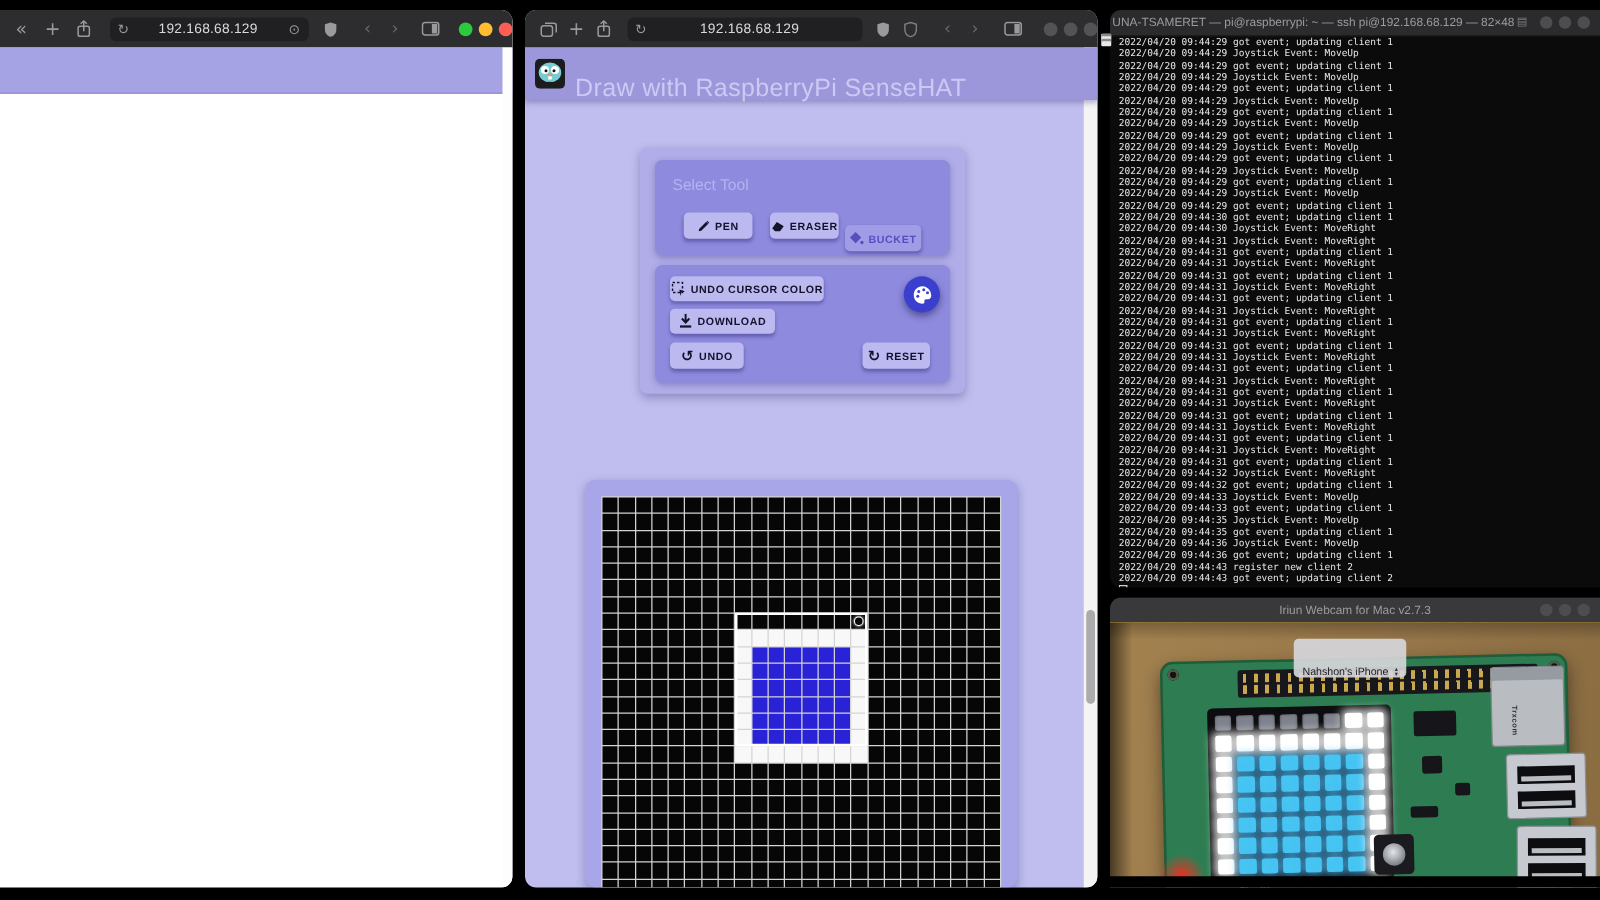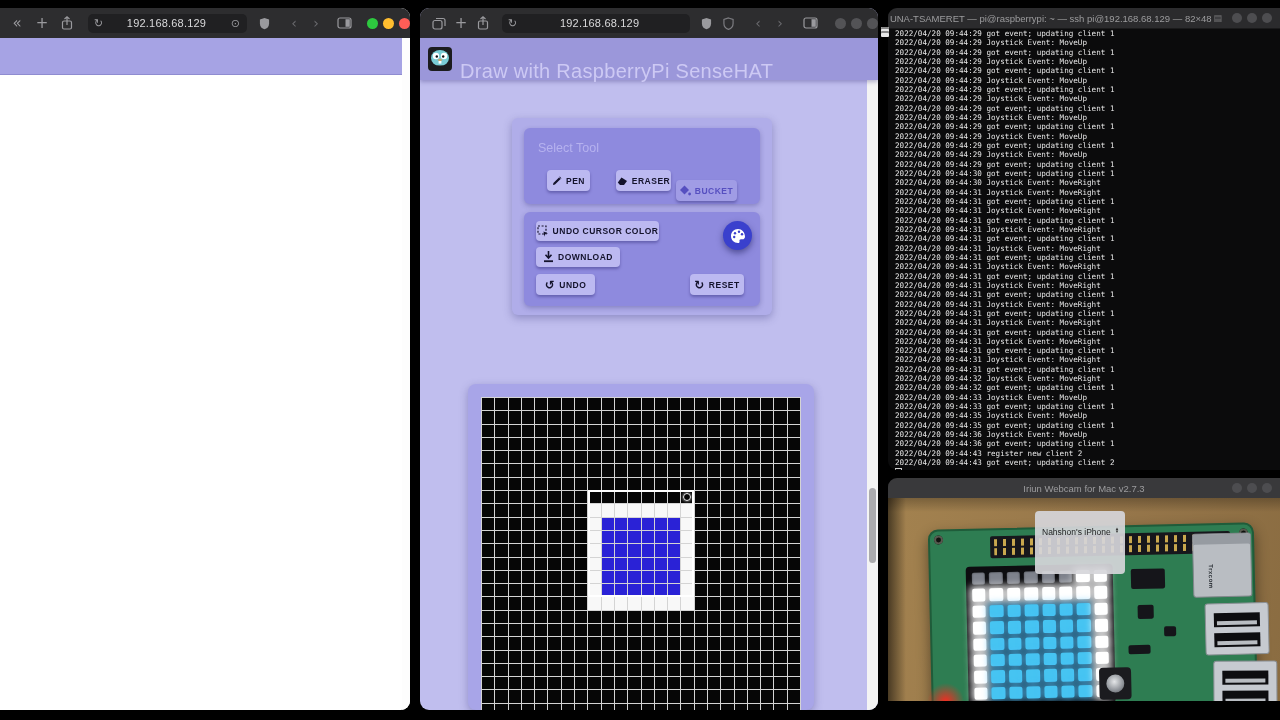--- a/index.html
+++ b/index.html
@@ -74,22 +74,22 @@
       box-shadow:inset 0 2px 0 #888,inset 0 4px 0 #e8e8e8,inset 0 6px 0 #888;}
   
   #cam-win{left:888px;top:478px;width:392px;height:232px;background:#131313;border-radius:9px 0 0 0;}
   #cam-win .titlebar{background:#39393b;border-bottom:4px solid #eab308;}
   #cam-feed{position:absolute;left:0;right:0;top:20px;bottom:0;overflow:hidden;
       background:linear-gradient(100deg,#a3824f,#96764a 55%,#8a6c41),
                  repeating-linear-gradient(100deg,rgba(0,0,0,.07) 0 6px,rgba(255,255,255,.05) 6px 13px);}
   #cam-feed .vignette{position:absolute;inset:0;
       background:linear-gradient(90deg,rgba(0,0,0,.55),transparent 18px),
                  linear-gradient(180deg,rgba(0,0,0,.25),transparent 14px);}
-  #source-pill{position:absolute;left:147px;top:13px;height:31px;padding:16px 7px;border-radius:4px;
-      background:rgba(214,214,218,.92);color:#1d1d1f;font-size:8.5px;display:flex;align-items:flex-start;gap:5px;}
+  #source-pill{position:absolute;left:147px;top:13px;height:31px;padding:0 7px;border-radius:4px;
+      background:rgba(214,214,218,.92);color:#1d1d1f;font-size:8.5px;display:flex;align-items:flex-end;gap:5px;}
   #source-pill .updown{display:flex;flex-direction:column;font-size:5px;line-height:3.4px;color:#333;
       font-family:"DejaVu Sans",sans-serif;}
   #pi-board{position:absolute;left:42px;top:28px;width:322px;height:196px;background:#2e7d52;
       border:2px solid #1f5c3a;border-radius:10px;transform:rotate(-1.3deg);box-shadow:0 6px 14px rgba(0,0,0,.45);}
   .screw{position:absolute;width:9px;height:9px;border-radius:50%;background:#11130f;
       box-shadow:inset 0 0 0 2px #57594f;}
   #gpio{position:absolute;left:60px;top:6px;width:240px;height:22px;background:#17171c;border-radius:2px;}
   #gpio .pinrow{height:7px;margin:2.5px 4px 0 4px;
       background:repeating-linear-gradient(90deg,#c9a84e 0 3px,#17171c 3px 9px);}
   #led-matrix{position:absolute;left:35px;top:36px;width:147px;height:139px;background:#0d0d10;
@@ -219,21 +219,21 @@
         <rect x="10.6" y="14" width="2.8" height="2.6" fill="#fff"></rect>
         <rect x="4" y="18.5" width="16" height="3.5" fill="#1c1c1e"></rect>
       </svg>
     </span>
     <h1 id="app-title" style="font-weight:normal;margin-top:38px;">Draw with RaspberryPi SenseHAT</h1>
   </header>
 
   <div id="tool-card">
     <div class="panel" id="panel-tools">
       <span id="select-tool-label">Select Tool</span>
-      <button class="mbtn" style="left:23px;top:42px;width:43px;height:21px;text-align:right;">
+      <button class="mbtn" style="left:23px;top:42px;width:55px;height:21px;text-align:right;">
         <svg class="svgic" width="10" height="10" viewBox="0 0 10 10">
             <path d="M1 9 L1.4 7 L7 1.4 L8.6 3 L3 8.6 Z M7.8.6 L9.4 2.2 L8.9 2.7 L7.3 1.1 Z" fill="#14132c"></path>
           </svg>
         <span>PEN</span>
       </button>
       <button class="mbtn" style="left:82px;top:42px;width:55px;height:21px;margin-left:10px;">
         <svg class="svgic" width="11" height="10" viewBox="0 0 11 10">
             <path d="M4.5 1.5 L10 5 L7 9 H3 L.8 6.5 Z" fill="#14132c"></path>
           </svg>
         <span>ERASER</span>

